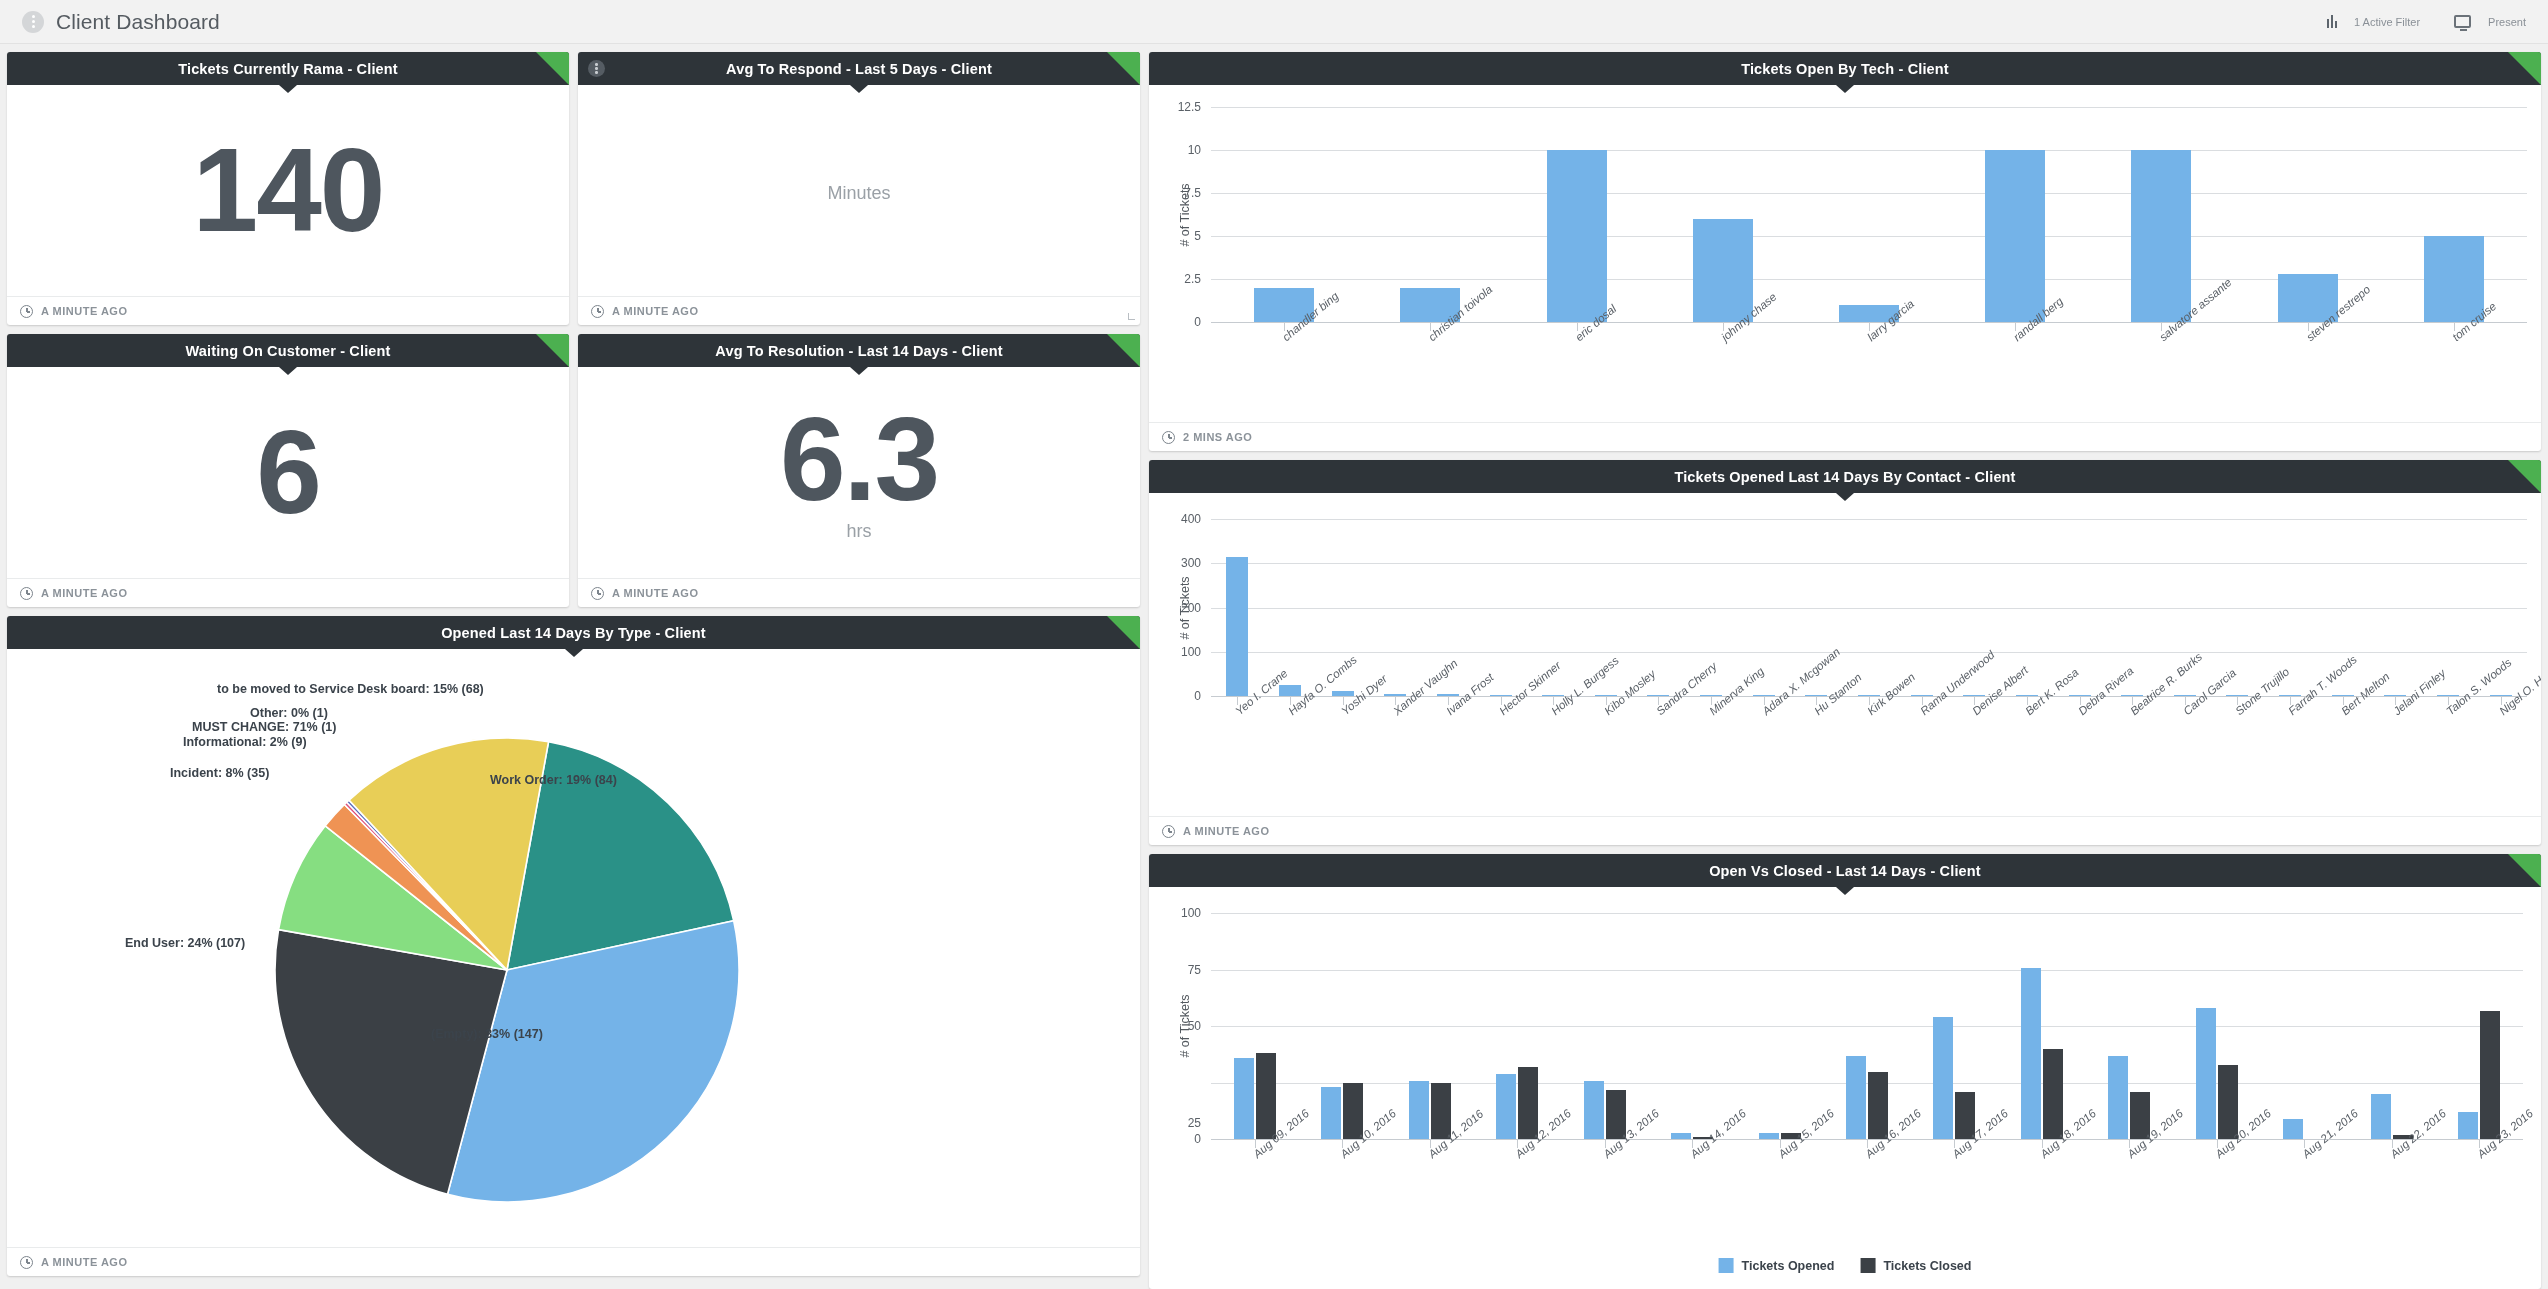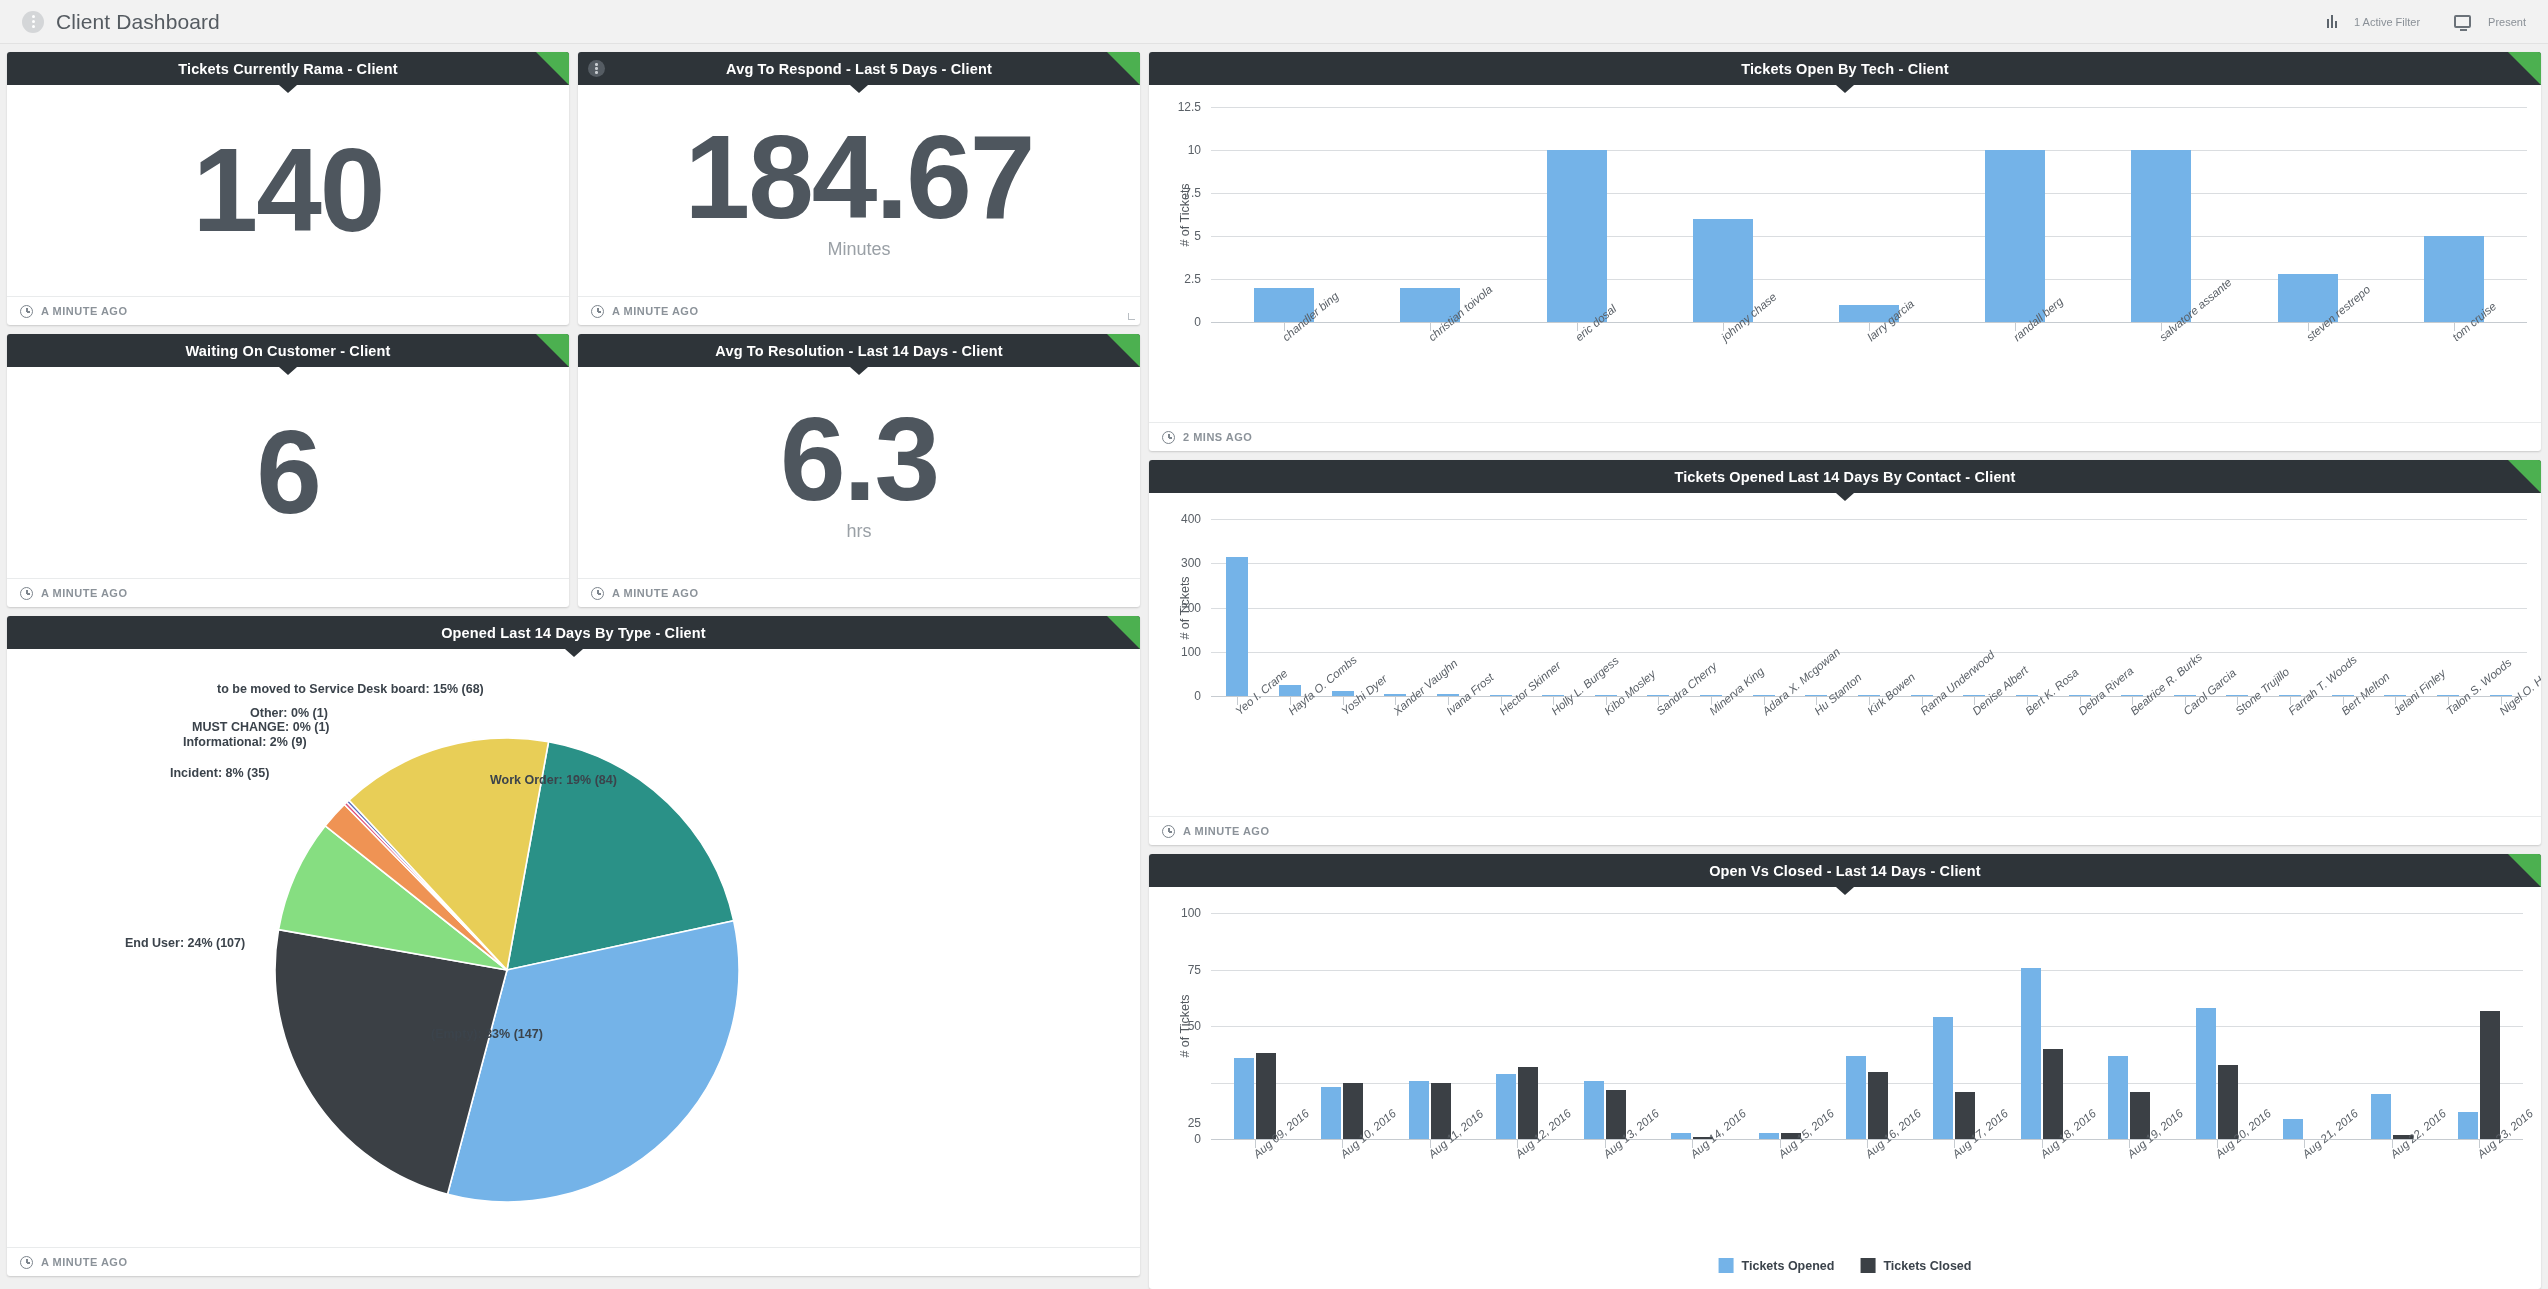--- a/index.html
+++ b/index.html
@@ -194,21 +194,20 @@
             <i></i>
             <i></i>
             <i></i>
           </span>
         <span class="title">Avg To Respond - Last 5 Days - Client</span>
         <span class="corner"></span>
       </div>
       <div class="notch"></div>
       <div class="card-body">
         <div class="kpi-body">
-          <div class="kpi-number">184.67</div>
           <div class="kpi-unit">Minutes</div>
         </div>
       </div>
       <div class="card-foot">
         <span class="clock"></span>
         <span class="stamp">A MINUTE AGO</span>
         <span class="resize-grip"></span>
       </div>
     </div>
 
@@ -260,21 +259,21 @@
               <path d="M500,321 L726.710966928734,271.74416304397545 A232,232 0 0,1 440.51805906885744,545.2451754287349 Z" fill="#74b3e8" stroke="#ffffff" stroke-width="1.6"></path>
               <path d="M500,321 L440.51805906885744,545.2451754287349 A232,232 0 0,1 271.5452530778954,280.5966757709575 Z" fill="#3b4045" stroke="#ffffff" stroke-width="1.6"></path>
               <path d="M500,321 L271.5452530778954,280.5966757709575 A232,232 0 0,1 318.23467919886843,176.82868470440545 Z" fill="#86de81" stroke="#ffffff" stroke-width="1.6"></path>
               <path d="M500,321 L318.23467919886843,176.82868470440545 A232,232 0 0,1 337.4418748853592,155.4740021651801 Z" fill="#ef9354" stroke="#ffffff" stroke-width="1.6"></path>
               <path d="M500,321 L337.4418748853592,155.4740021651801 A232,232 0 0,1 339.71248417952864,153.2742945398585 Z" fill="#e0527c" stroke="#ffffff" stroke-width="1.6"></path>
               <path d="M500,321 L339.71248417952864,153.2742945398585 A232,232 0 0,1 342.01285667180696,151.10573128266813 Z" fill="#5b6ebe" stroke="#ffffff" stroke-width="1.6"></path>
               <path d="M500,321 L342.01285667180696,151.10573128266813 A232,232 0 0,1 541.5348610347911,92.74826327315583 Z" fill="#e8ce57" stroke="#ffffff" stroke-width="1.6"></path>
             </svg>
             <div class="pie-label" style="left: 210px; top: 33px;">to be moved to Service Desk board: 15% (68)</div>
             <div class="pie-label" style="left: 243px; top: 57px;">Other: 0% (1)</div>
-            <div class="pie-label" style="left: 185px; top: 71px;">MUST CHANGE: 0% (1)</div>
+            <div class="pie-label" style="left: 185px; top: 71px;">MUST CHANGE: 71% (1)</div>
             <div class="pie-label" style="left: 176px; top: 86px;">Informational: 2% (9)</div>
             <div class="pie-label" style="left: 163px; top: 117px;">Incident: 8% (35)</div>
             <div class="pie-label" style="left: 118px; top: 287px;">End User: 24% (107)</div>
             <div class="pie-label" style="left: 424px; top: 378px;">(Empty): 33% (147)</div>
             <div class="pie-label" style="left: 483px; top: 124px;">Work Order: 19% (84)</div>
           </div>
       </div>
       <div class="card-foot">
         <span class="clock"></span>
         <span class="stamp">A MINUTE AGO</span>

